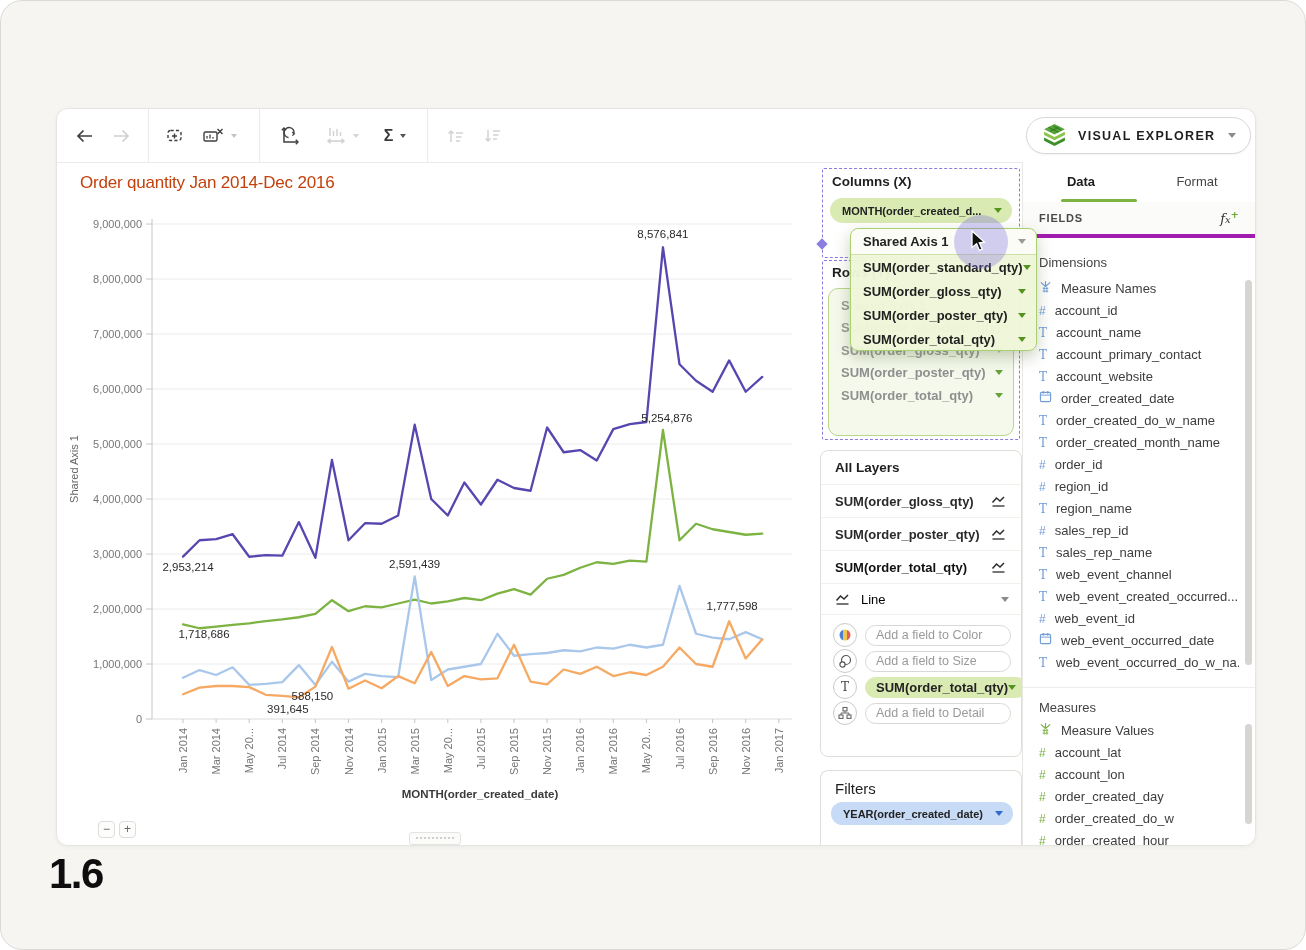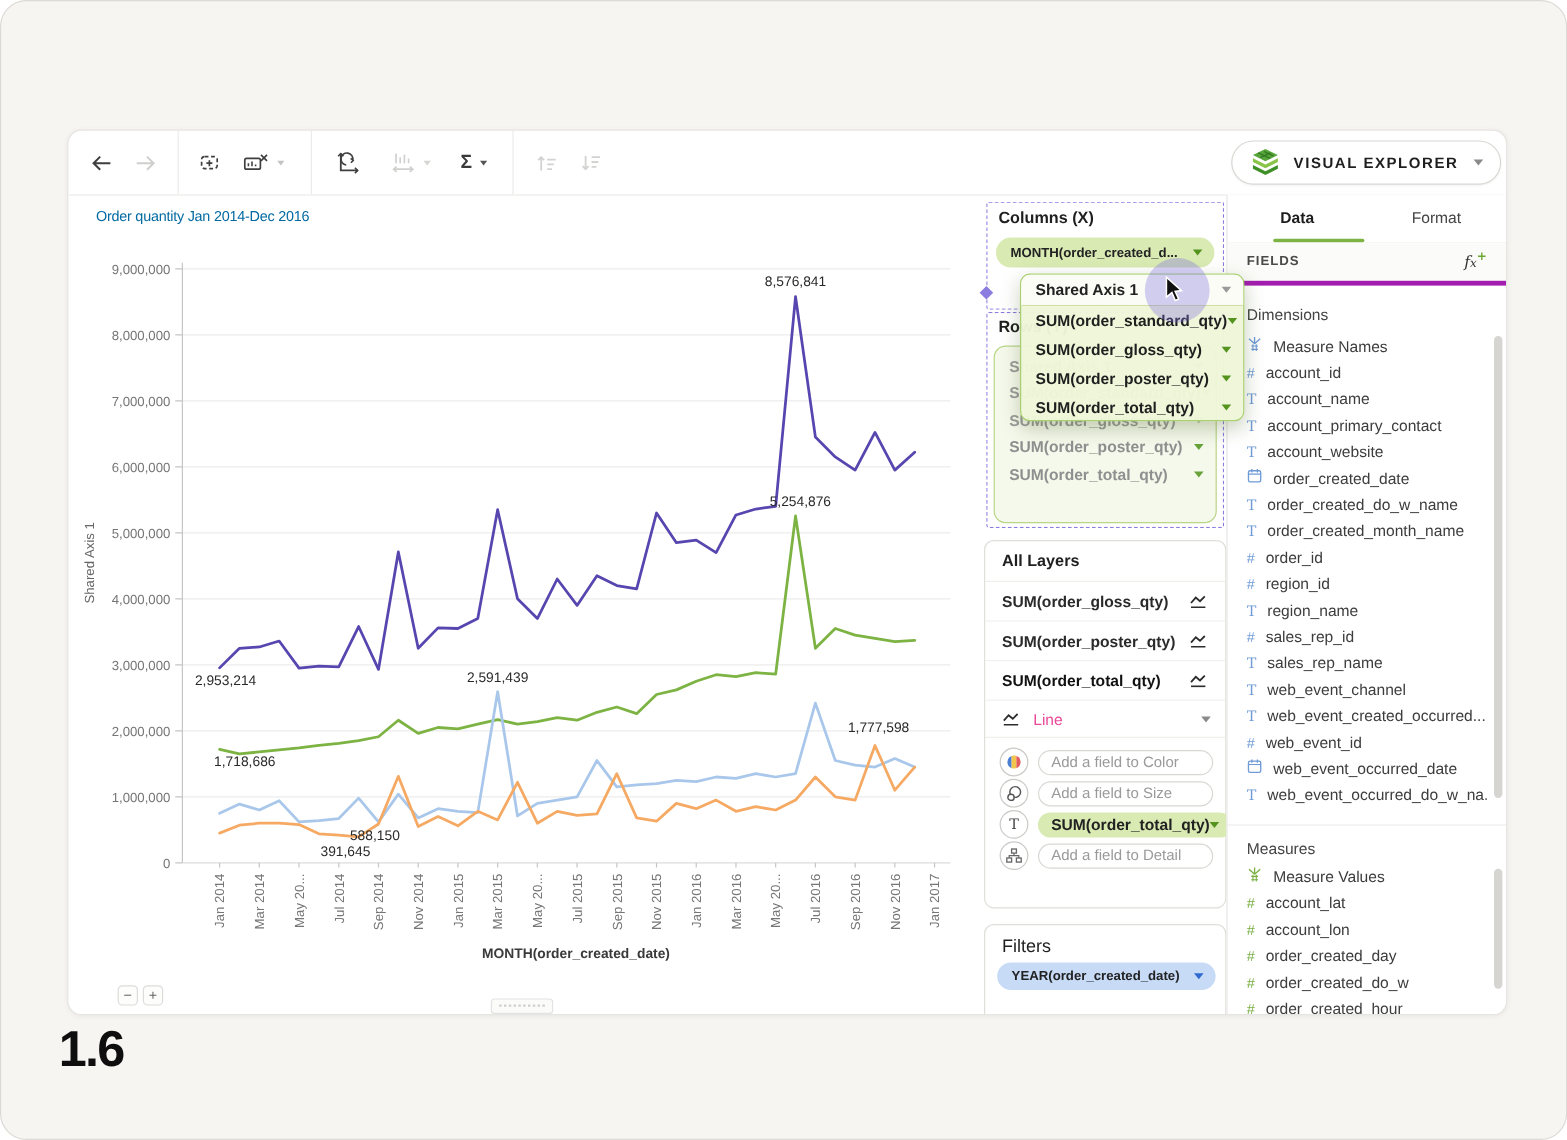--- a/index.html
+++ b/index.html
@@ -11,21 +11,21 @@
   .tb-btn{position:absolute;top:13px;height:28px;display:flex;align-items:center;justify-content:center;cursor:pointer;}
   .tb-div{position:absolute;top:0;width:1px;height:53px;background:#ecebe9;}
   .chev{display:inline-block;width:0;height:0;border-left:4px solid transparent;border-right:4px solid transparent;border-top:5px solid currentColor;}
   .chev.sm{border-left-width:3.5px;border-right-width:3.5px;border-top-width:4.5px;}
 
   .vx-btn{position:absolute;top:8px;right:4px;width:225px;height:37px;background:#fff;border:1px solid #d9d7d3;border-radius:19px;display:flex;align-items:center;gap:10px;padding:0 14px;box-sizing:border-box;box-shadow:0 1px 2px rgba(0,0,0,.05);cursor:pointer;}
   .vx-label{font-size:12.5px;font-weight:700;letter-spacing:1.3px;color:#1f1f1f;flex:1;}
   .vx-chev{color:#8a8a8a;}
 
   
-  .chart-title{position:absolute;left:23px;top:64px;font-size:12px;color:#0369a1;letter-spacing:-.2px;}
+  .chart-title{position:absolute;left:23px;top:64px;font-size:17px;color:#c2410c;letter-spacing:-.2px;}
   .chart-svg{position:absolute;left:11px;top:98px;}
   .ytick{font:11px "Liberation Sans","DejaVu Sans",sans-serif;fill:#767676;}
   .xtick{font:11px "Liberation Sans","DejaVu Sans",sans-serif;fill:#767676;}
   .anno{font:11.5px "Liberation Sans","DejaVu Sans",sans-serif;fill:#2a2a2a;}
   .axis-title-y{font:11px "Liberation Sans","DejaVu Sans",sans-serif;fill:#666;}
   .axis-title-x{font:bold 11.5px "Liberation Sans","DejaVu Sans",sans-serif;fill:#3a3a3a;}
   .zoom-btn{position:absolute;width:17px;height:17px;border:1px solid #dcdcda;border-radius:4px;background:#fdfdfc;color:#666;font-size:12px;line-height:15px;text-align:center;cursor:pointer;box-sizing:border-box;}
   .drag-dots{position:absolute;left:352px;top:723px;width:52px;height:13px;border:1px solid #e3e3e1;border-radius:3px;background:#fbfbfa;box-sizing:border-box;cursor:grab;}
   .drag-dots div{margin:4px 6px 0;border-top:2px dotted #cfcfcd;}
 
@@ -42,21 +42,21 @@
 
   
   .axis-dd{position:absolute;left:793px;top:119px;width:187px;height:123px;background:rgba(238,246,216,.97);border:1px solid #a8cf70;border-radius:8px;box-shadow:0 6px 16px rgba(70,90,30,.28);z-index:30;box-sizing:border-box;}
   .axis-dd-header{height:25px;background:rgba(252,253,248,.9);border-bottom:1px solid #cfe0a6;border-radius:8px 8px 0 0;display:flex;align-items:center;justify-content:space-between;padding:0 10px 0 12px;font-size:13px;font-weight:700;color:#222;cursor:pointer;}
   .axis-dd-item{height:24px;display:flex;align-items:center;justify-content:space-between;padding:0 10px 0 12px;font-size:13px;font-weight:700;color:#1f1f1f;cursor:pointer;}
 
   
   .layers{position:absolute;left:763px;top:341px;width:202px;height:307px;border:1px solid #dededa;border-radius:8px;background:#fff;box-sizing:border-box;}
   .layers-title{height:33px;display:flex;align-items:center;padding:0 14px;font-size:13.5px;font-weight:700;color:#1f1f1f;border-bottom:1px solid #efefec;}
   .layer-row{height:32px;display:flex;align-items:center;justify-content:space-between;padding:0 12px 0 14px;border-bottom:1px solid #f1f1ee;font-size:13px;font-weight:700;color:#2a2a2a;cursor:pointer;}
-  .line-row{height:30px;display:flex;align-items:center;gap:8px;padding:0 12px 0 14px;border-bottom:1px solid #efefec;font-size:13px;color:#ec4899;cursor:pointer;}
+  .line-row{height:30px;display:flex;align-items:center;gap:8px;padding:0 12px 0 14px;border-bottom:1px solid #efefec;font-size:13px;color:#000000;cursor:pointer;}
   .line-row .lbl{flex:1;}
   .line-row .chev{color:#8a8a8a;}
   .well-row{height:26px;display:flex;align-items:center;gap:8px;padding:0 10px 0 12px;}
   .well-icon{width:22px;height:22px;border:1px solid #c9c9c6;border-radius:50%;display:flex;align-items:center;justify-content:center;background:#fff;flex-shrink:0;}
   .well-pill{flex:1;height:21px;border:1px solid #d8d8d4;border-radius:11px;display:flex;align-items:center;padding:0 10px;font-size:12.5px;color:#9a9a9a;background:#fff;cursor:pointer;box-sizing:border-box;}
   .well-pill.filled{background:#d9eab3;border-color:#d9eab3;font-weight:700;color:#222;justify-content:space-between;font-size:13px;}
 
   
   .filters{position:absolute;left:763px;top:661px;width:202px;height:76px;border:1px solid #dededa;border-radius:8px 8px 0 0;border-bottom:none;background:#fff;box-sizing:border-box;}
   .filters-title{padding:9px 0 0 14px;font-size:15px;font-weight:400;color:#1f1f1f;}

